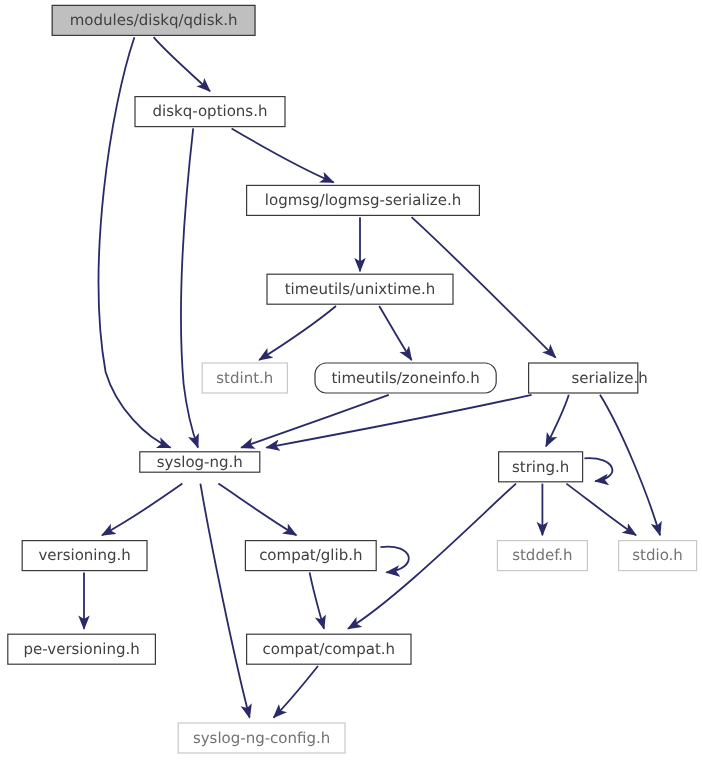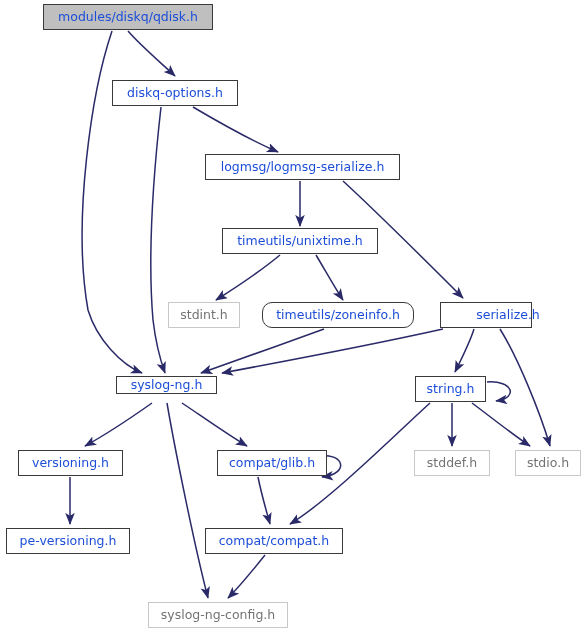--- a/index.html
+++ b/index.html
@@ -24,21 +24,21 @@
   }
   .node {
     position: absolute;
     box-sizing: border-box;
     display: flex;
     align-items: center;
     justify-content: center;
     white-space: nowrap;
     font-size: 12.5px;
     line-height: 1;
-    color: #1d4ed8;
+    color: #404040;
     background: #ffffff;
     border: 1.4px solid #3a3a3a;
     cursor: pointer;
     z-index: 3;
   }
   .node.system {
     border: 1.4px solid #c8c8c8;
     background: #ffffff;
     color: #737373;
   }
@@ -111,21 +111,21 @@
       </div>
       <div class="node" style="left: 116px; top: 376px; width: 101px; height: 18px;">
         <span class="node-label">syslog-ng.h</span>
       </div>
       <div class="node" style="left: 415px; top: 376px; width: 71px; height: 26px;">
         <span class="node-label">string.h</span>
       </div>
       <div class="node" style="left: 18px; top: 450px; width: 105px; height: 26px;">
         <span class="node-label">versioning.h</span>
       </div>
-      <div class="node" style="left: 217px; top: 450px; width: 110px; height: 26px;">
+      <div class="node" style="left: 204px; top: 450px; width: 110px; height: 26px;">
         <span class="node-label">compat/glib.h</span>
       </div>
       <div class="node system" style="left: 414px; top: 450px; width: 76px; height: 26px;">
         <span class="node-label">stddef.h</span>
       </div>
       <div class="node system" style="left: 515px; top: 450px; width: 66px; height: 26px;">
         <span class="node-label">stdio.h</span>
       </div>
       <div class="node" style="left: 6px; top: 528px; width: 124px; height: 26px;">
         <span class="node-label">pe-versioning.h</span>

